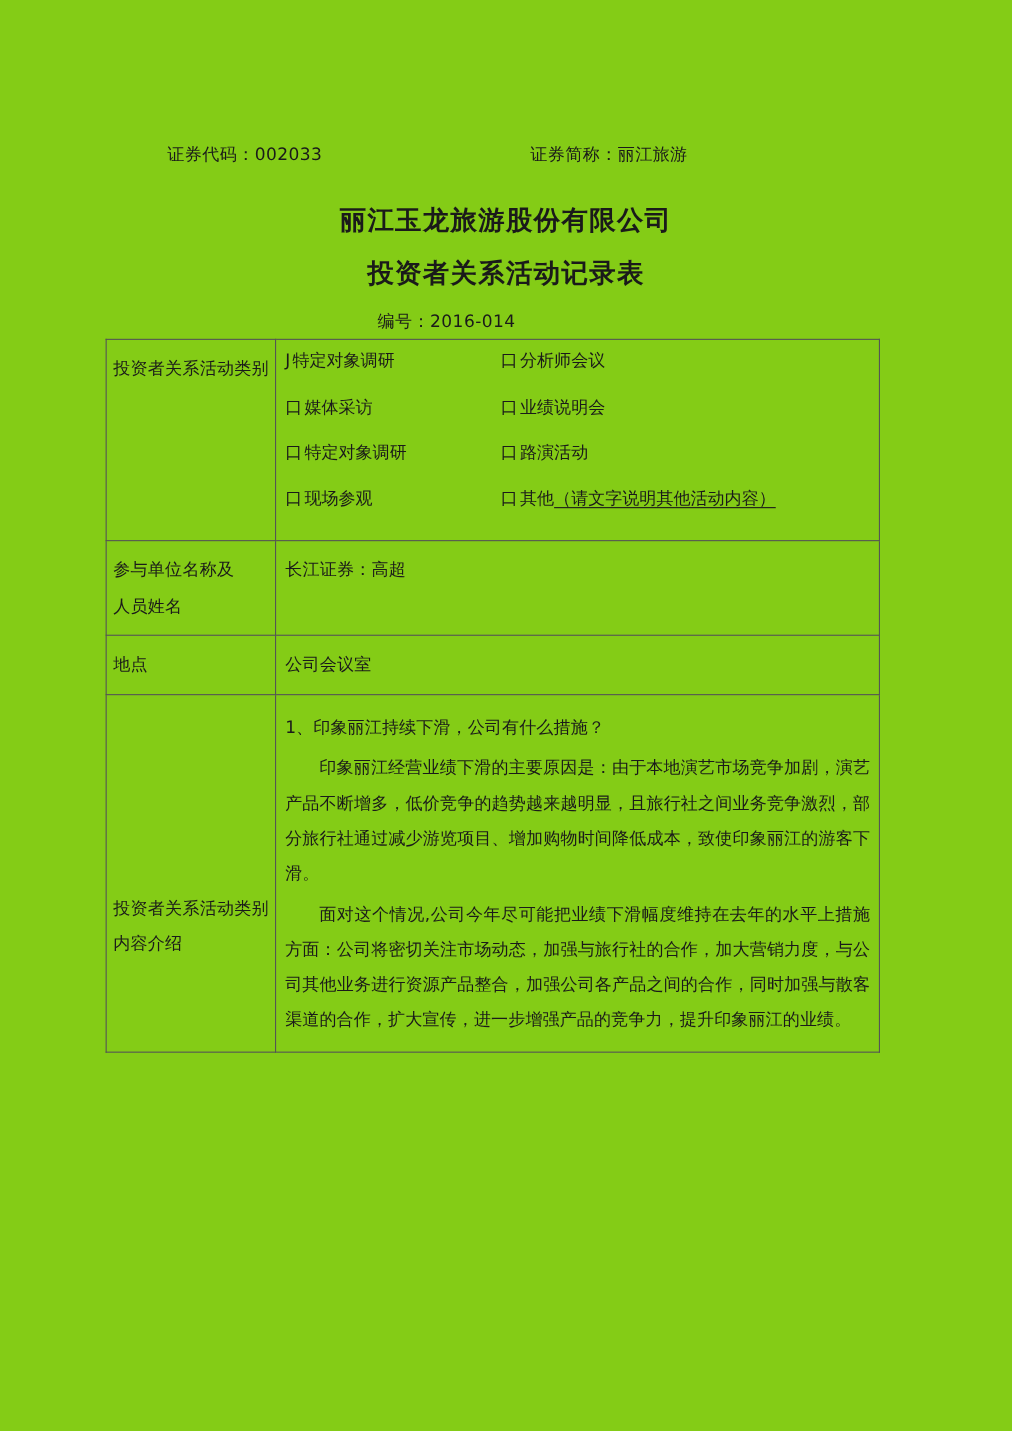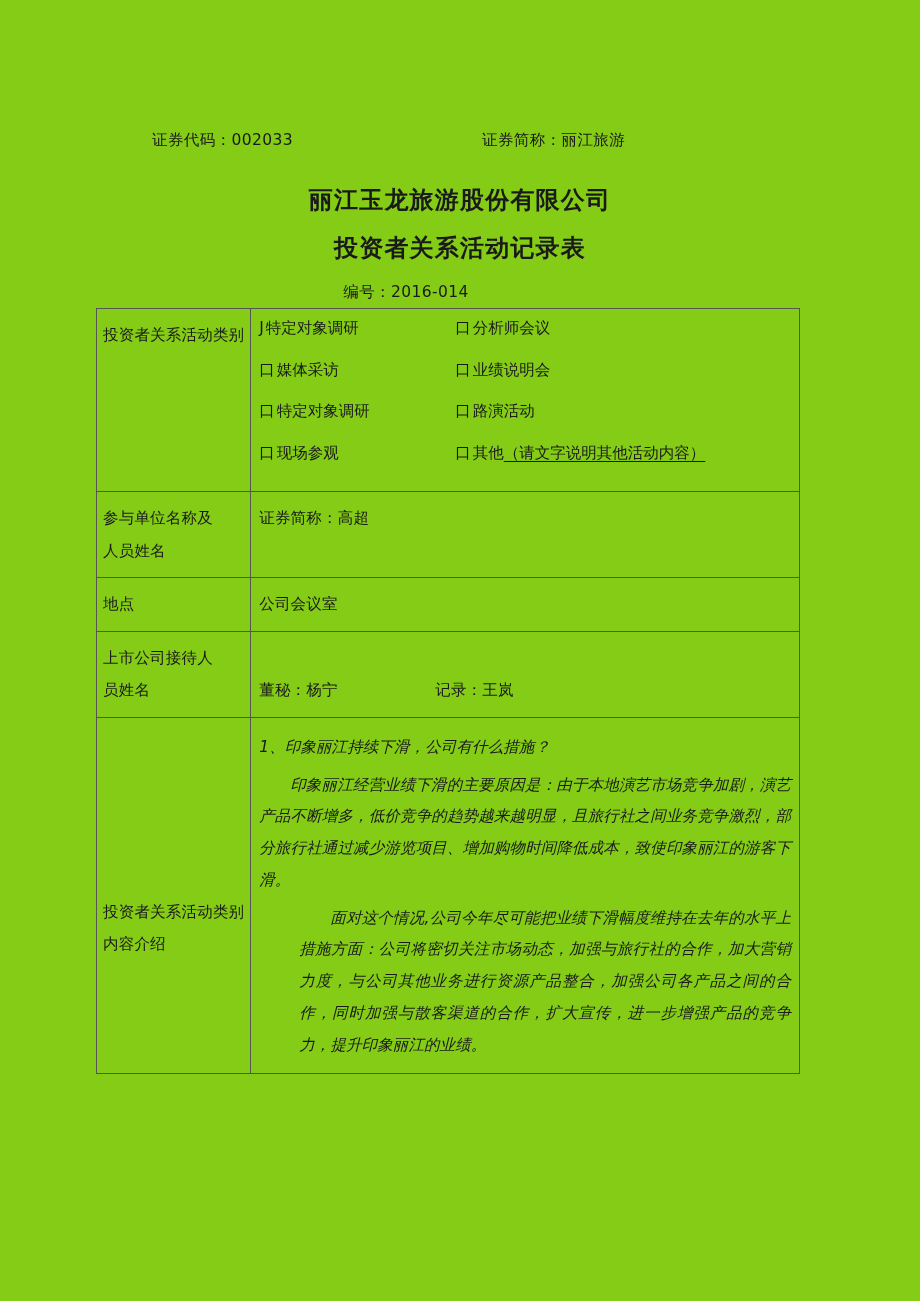--- a/index.html
+++ b/index.html
@@ -121,24 +121,23 @@
 
   
   .content {
     padding: 14px 8px 12px 8px;
     line-height: 2.05;
     letter-spacing: 0.1px;
   }
   .content p {
     margin: 0 0 6px 0;
     text-align: justify;
-    font-style: italic;
   }
   .content p.indent { text-indent: 2em; }
-  .content p:last-child { margin-bottom: 0; margin-left: 40px; }
+  .content p:last-child { margin-bottom: 0; }
 
   
   .below-q {
     position: absolute;
     left: 262px;
     top: 1118px;
     font-size: 15.5px;
     letter-spacing: 0.2px;
   }
 </style>
@@ -221,53 +220,36 @@
 
       <tr>
         <td>
           <div class="lbl">
             <div>参与单位名称及</div>
             <div>人员姓名</div>
           </div>
         </td>
         <td>
           <div class="val">
-            <div>证券简称：高超</div>
+            <div>长江证券：高超</div>
             <div>&nbsp;</div>
           </div>
         </td>
       </tr>
 
 
       <tr>
         <td>
           <div class="lbl">地点</div>
         </td>
         <td>
           <div class="val">公司会议室</div>
         </td>
       </tr>
 
-      <tr>
-        <td>
-          <div class="lbl">
-            <div>上市公司接待人</div>
-            <div>员姓名</div>
-          </div>
-        </td>
-        <td>
-          <div class="val">
-            <div>&nbsp;</div>
-            <div class="recep">
-              <span class="r1">董秘：杨宁</span>
-              <span>记录：王岚</span>
-            </div>
-          </div>
-        </td>
-      </tr>
 
       <tr>
         <td>
           <div class="lbl mid" style="padding-top:178px;">
             <div>投资者关系活动类别</div>
             <div>内容介绍</div>
           </div>
         </td>
         <td>
           <div class="content">

